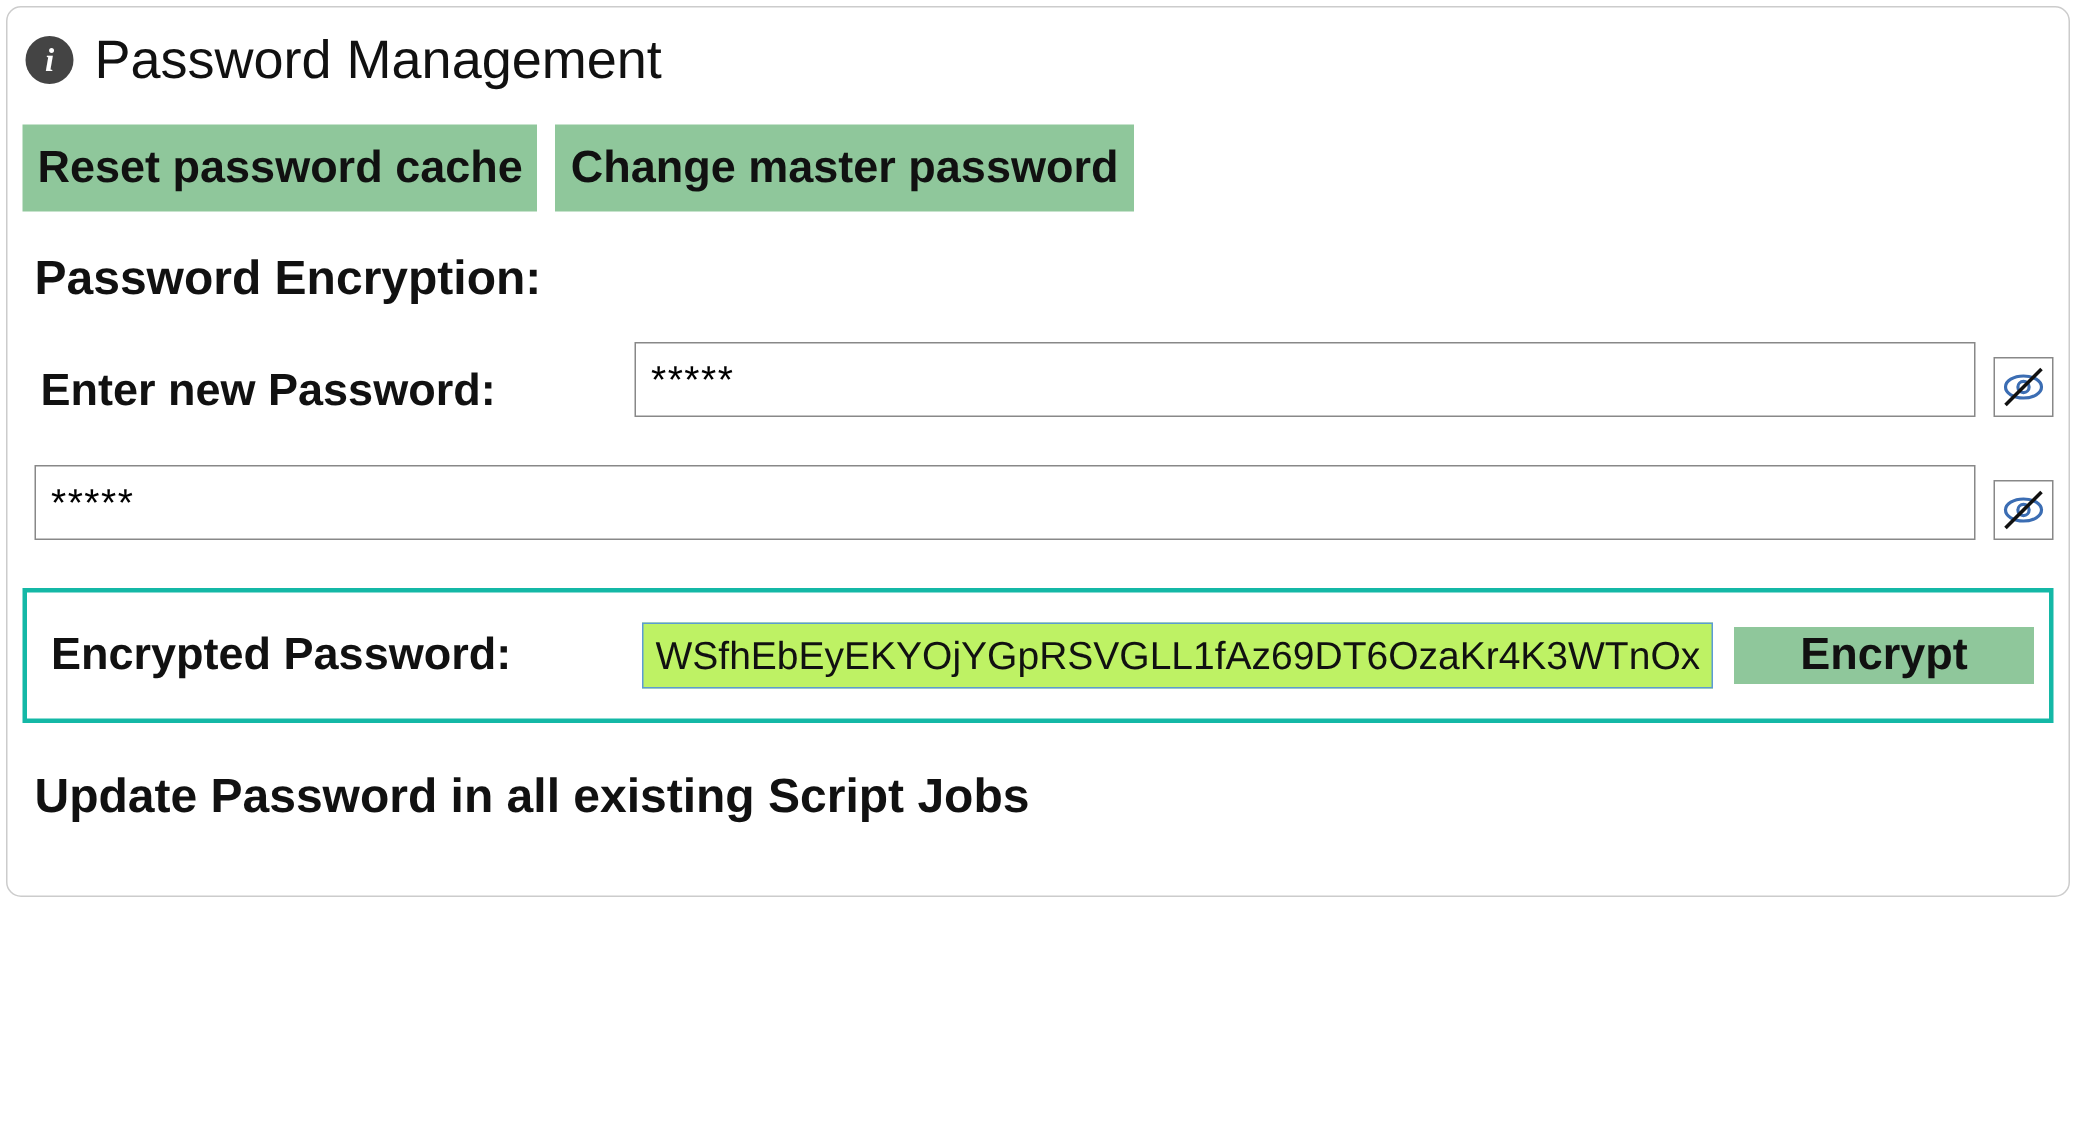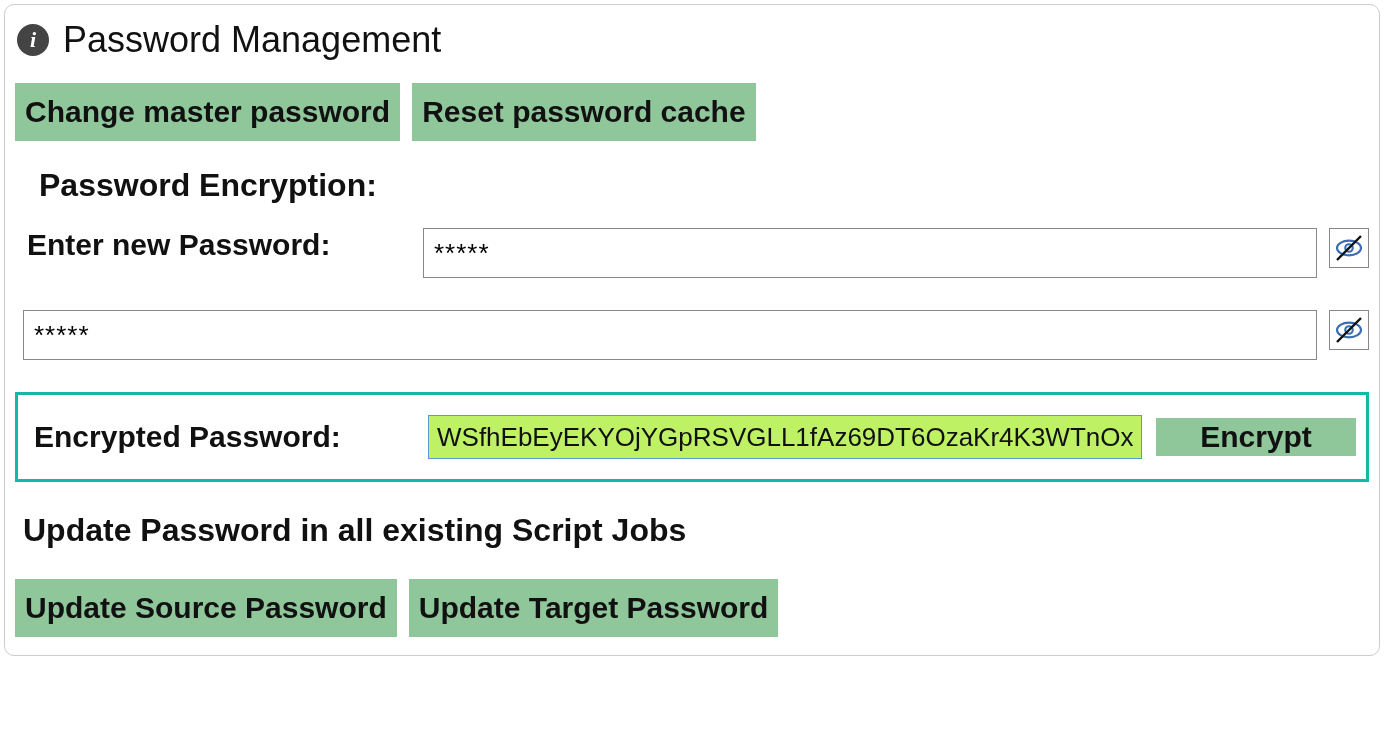--- a/index.html
+++ b/index.html
@@ -60,25 +60,25 @@
       border: none;
       cursor: pointer;
       font-family: inherit;
       text-align: center;
     }
     .section-title {
       font-size: 32px;
       font-weight: 700;
       color: #111;
       margin-bottom: 24px;
-      margin-left: 24px;
+      margin-left: 8px;
     }
     .form-row {
       display: flex;
-      align-items: flex-start;
+      align-items: flex-end;
       margin-bottom: 32px;
       padding-left: 8px;
       gap: 0;
     }
     .label {
       font-size: 30px;
       font-weight: 700;
       color: #111;
       width: 400px;
       flex-shrink: 0;
@@ -166,22 +166,22 @@
 <body>
 
 <div class="panel">
 
   <div class="header">
     <div class="info-icon">i</div>
     <div class="title">Password Management</div>
   </div>
 
   <div class="btn-row">
+    <button class="btn">Reset password cache</button>
     <button class="btn">Change master password</button>
-    <button class="btn">Reset password cache</button>
   </div>
 
   <div class="section-title">Password Encryption:</div>
 
   <div class="form-row">
     <div class="label enter">Enter new Password:</div>
     <input type="text" class="text-input" value="*****" style="">
     <button class="eye-btn">
       <svg viewBox="0 0 24 24">
         <ellipse cx="12" cy="12" rx="9" ry="5.5" fill="none" stroke="#3b6db3" stroke-width="1.6"></ellipse>
@@ -203,18 +203,14 @@
   </div>
 
   <div class="highlight-box">
     <div class="label">Encrypted Password:</div>
     <input type="text" class="encrypted-input" value="WSfhEbEyEKYOjYGpRSVGLL1fAz69DT6OzaKr4K3WTnOx" style="">
     <button class="encrypt-btn">Encrypt</button>
   </div>
 
   <div class="section-title-2">Update Password in all existing Script Jobs</div>
 
-  <div class="btn-row" style="margin-bottom:0;">
-    <button class="btn">Update Source Password</button>
-    <button class="btn">Update Target Password</button>
-  </div>
 
 </div>
 
 </body></html>

